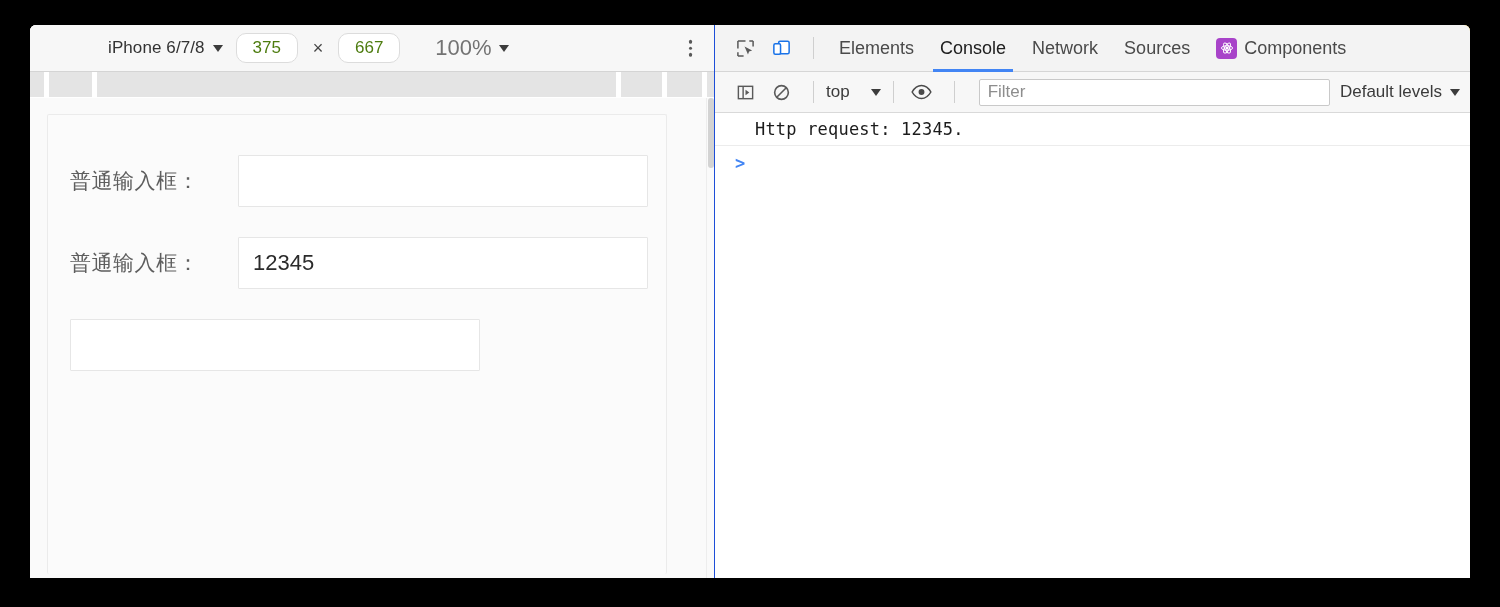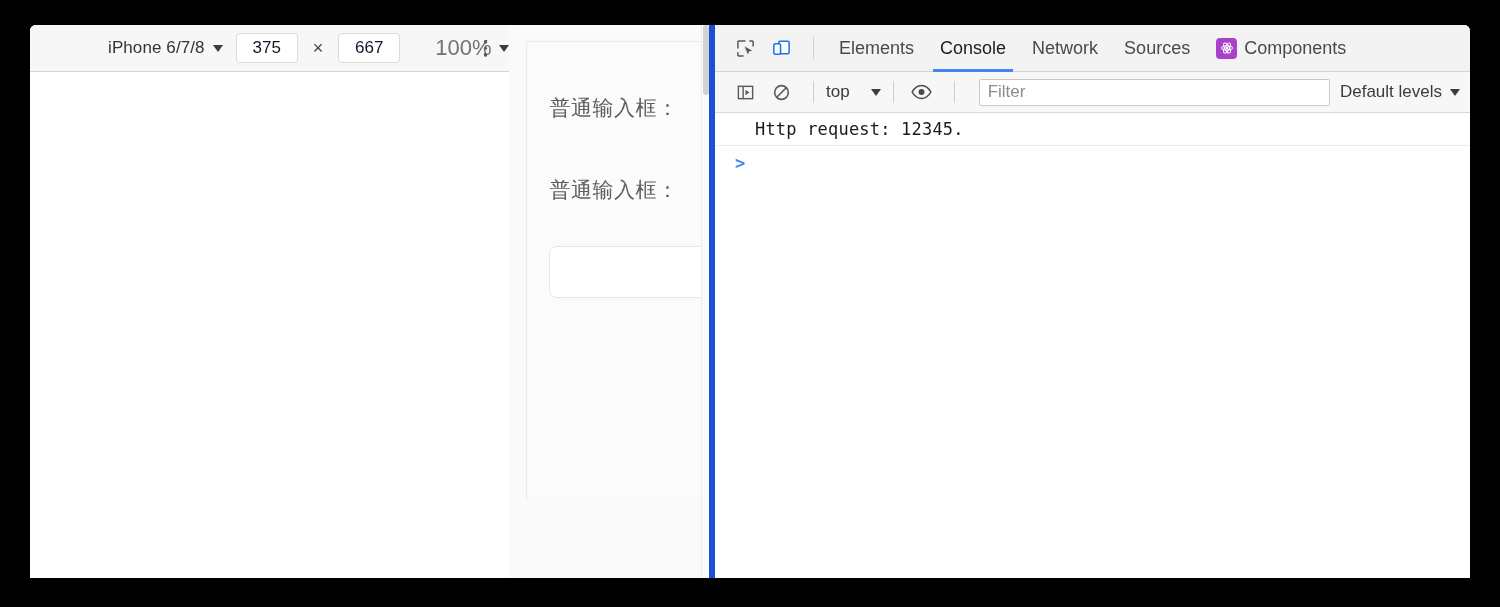--- a/index.html
+++ b/index.html
@@ -15,23 +15,23 @@
     width: 1440px; height: 553px;
     background: #fff;
     border-radius: 6px 6px 0 0;
     overflow: hidden;
     display: flex;
   }
   
   .device-pane {
     width: 685px; height: 100%;
     background: #fff;
-    display: flex; flex-direction: row;
-    position: relative;
-    border-right: 6px solid #1d4ed8;
+    display: flex; flex-direction: column;
+    position: relative;
+    border-right: 1px solid #1d4ed8;
   }
   .device-toolbar {
     height: 47px; min-height: 47px;
     background: #f7f7f7;
     border-bottom: 1px solid #d4d4d4;
     display: flex; align-items: center;
     position: relative;
   }
   .dt-center {
     display: flex; align-items: center;
@@ -47,23 +47,23 @@
     border-left: 5.5px solid transparent;
     border-right: 5.5px solid transparent;
     border-top: 7px solid #3c3c3c;
     display: inline-block;
     margin-left: 2px;
   }
   .dim-box {
     width: 62px; height: 30px;
     background: #fff;
     border: 1px solid #dcdcdc;
-    border-radius: 4px;
+    border-radius: 10px;
     display: flex; align-items: center; justify-content: center;
-    font-size: 17px; color: #0f172a;
+    font-size: 17px; color: #4d7c0f;
   }
   .times { font-size: 18px; color: #444; margin: 0 2px; }
   .zoom-val { font-size: 22px; color: #737373; margin-left: 22px; }
   .kebab {
     position: absolute; right: 22px; top: 50%;
     transform: translateY(-50%);
     display: flex; flex-direction: column; gap: 3px;
     align-items: center; cursor: pointer;
   }
   .kebab i { width: 3.5px; height: 3.5px; border-radius: 50%; background: #5a5a5a; display: block; }
@@ -102,21 +102,21 @@
     width: 168px;
     font-size: 21px;
     color: #5e5e5e;
     text-align: left;
     letter-spacing: .5px;
   }
   .form-input {
     width: 410px; height: 52px;
     background: #fff;
     border: 1px solid #e6e6e6;
-    border-radius: 8px;
+    border-radius: 1px;
     font-size: 22px;
     color: #2b2b2b;
     padding: 0 14px;
     font-family: "Liberation Sans", sans-serif;
     outline: none;
   }
   .vp-scrollbar {
     position: absolute; right: 0; top: 0;
     width: 8px; height: 100%;
     background: #fafafa;

